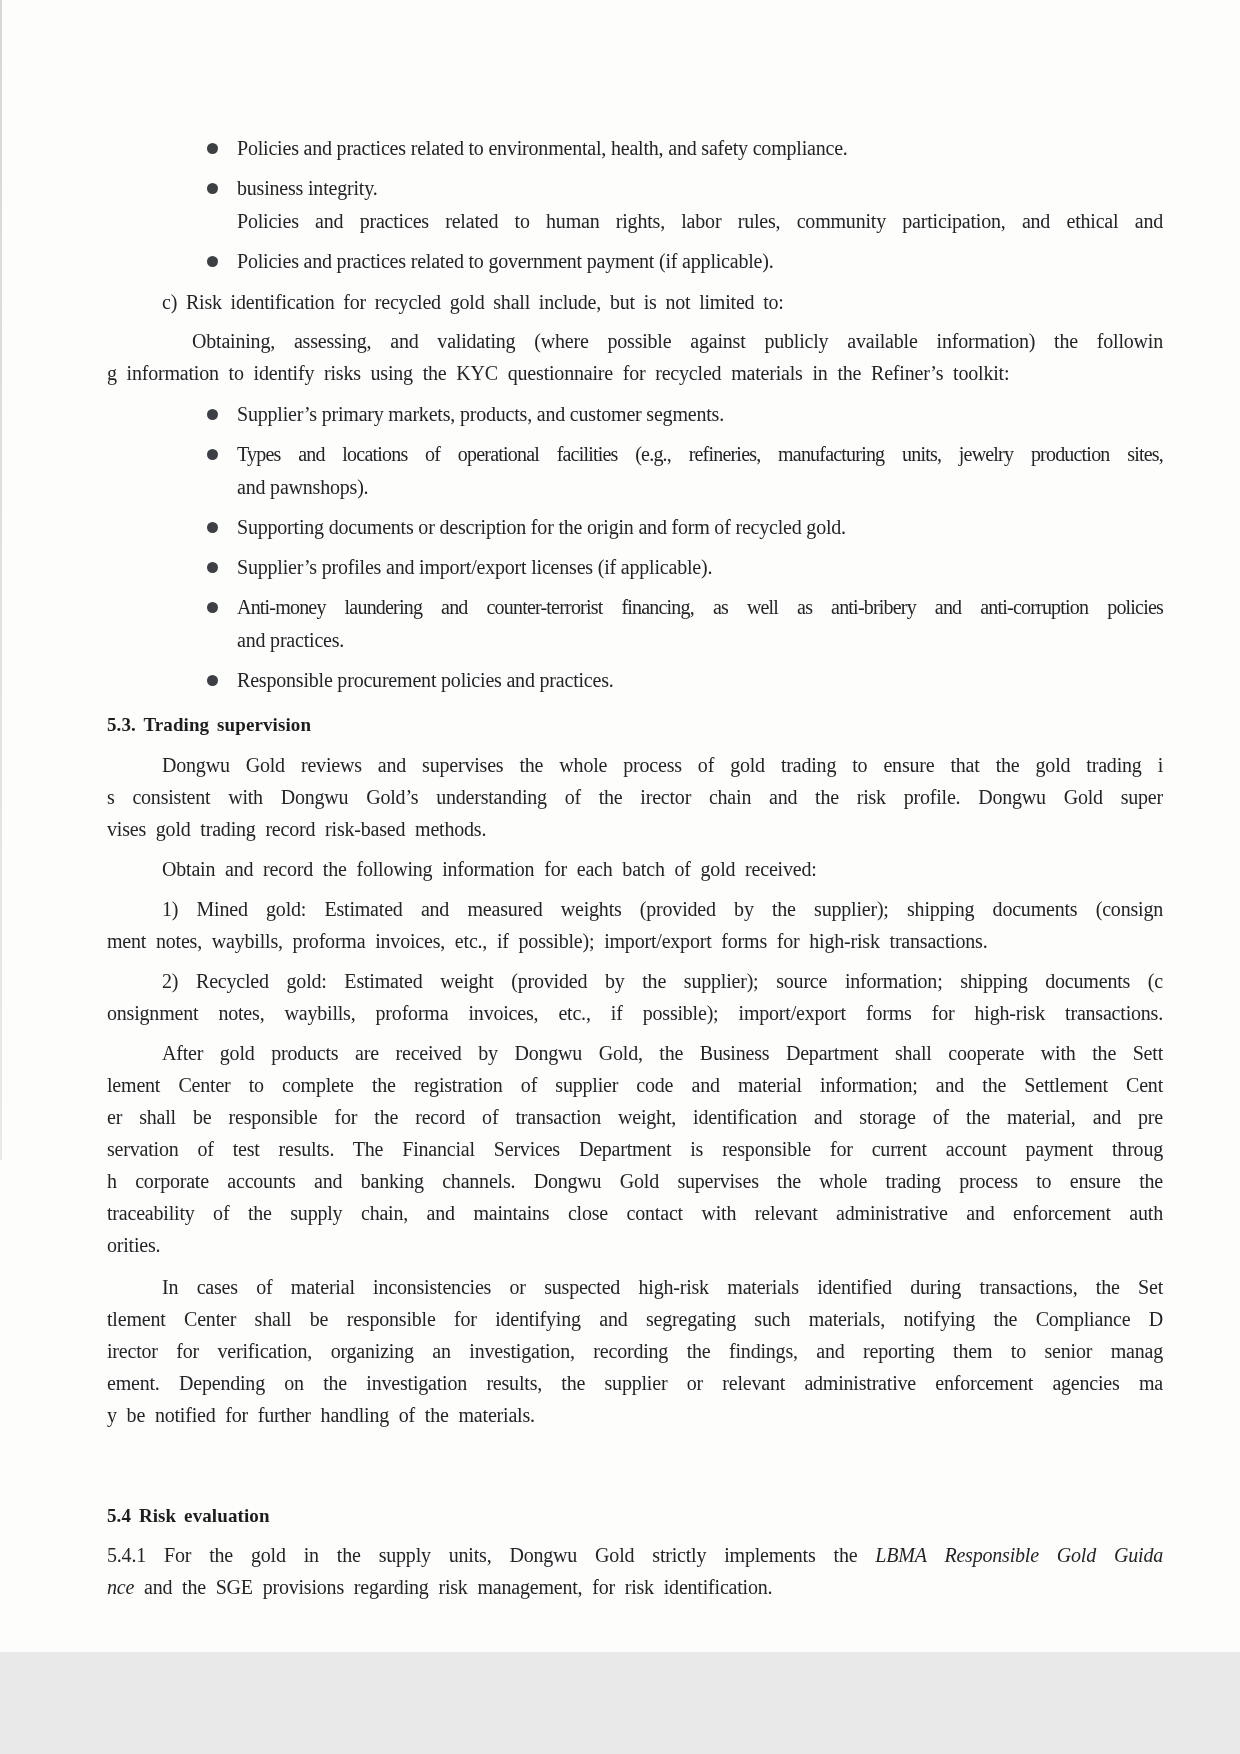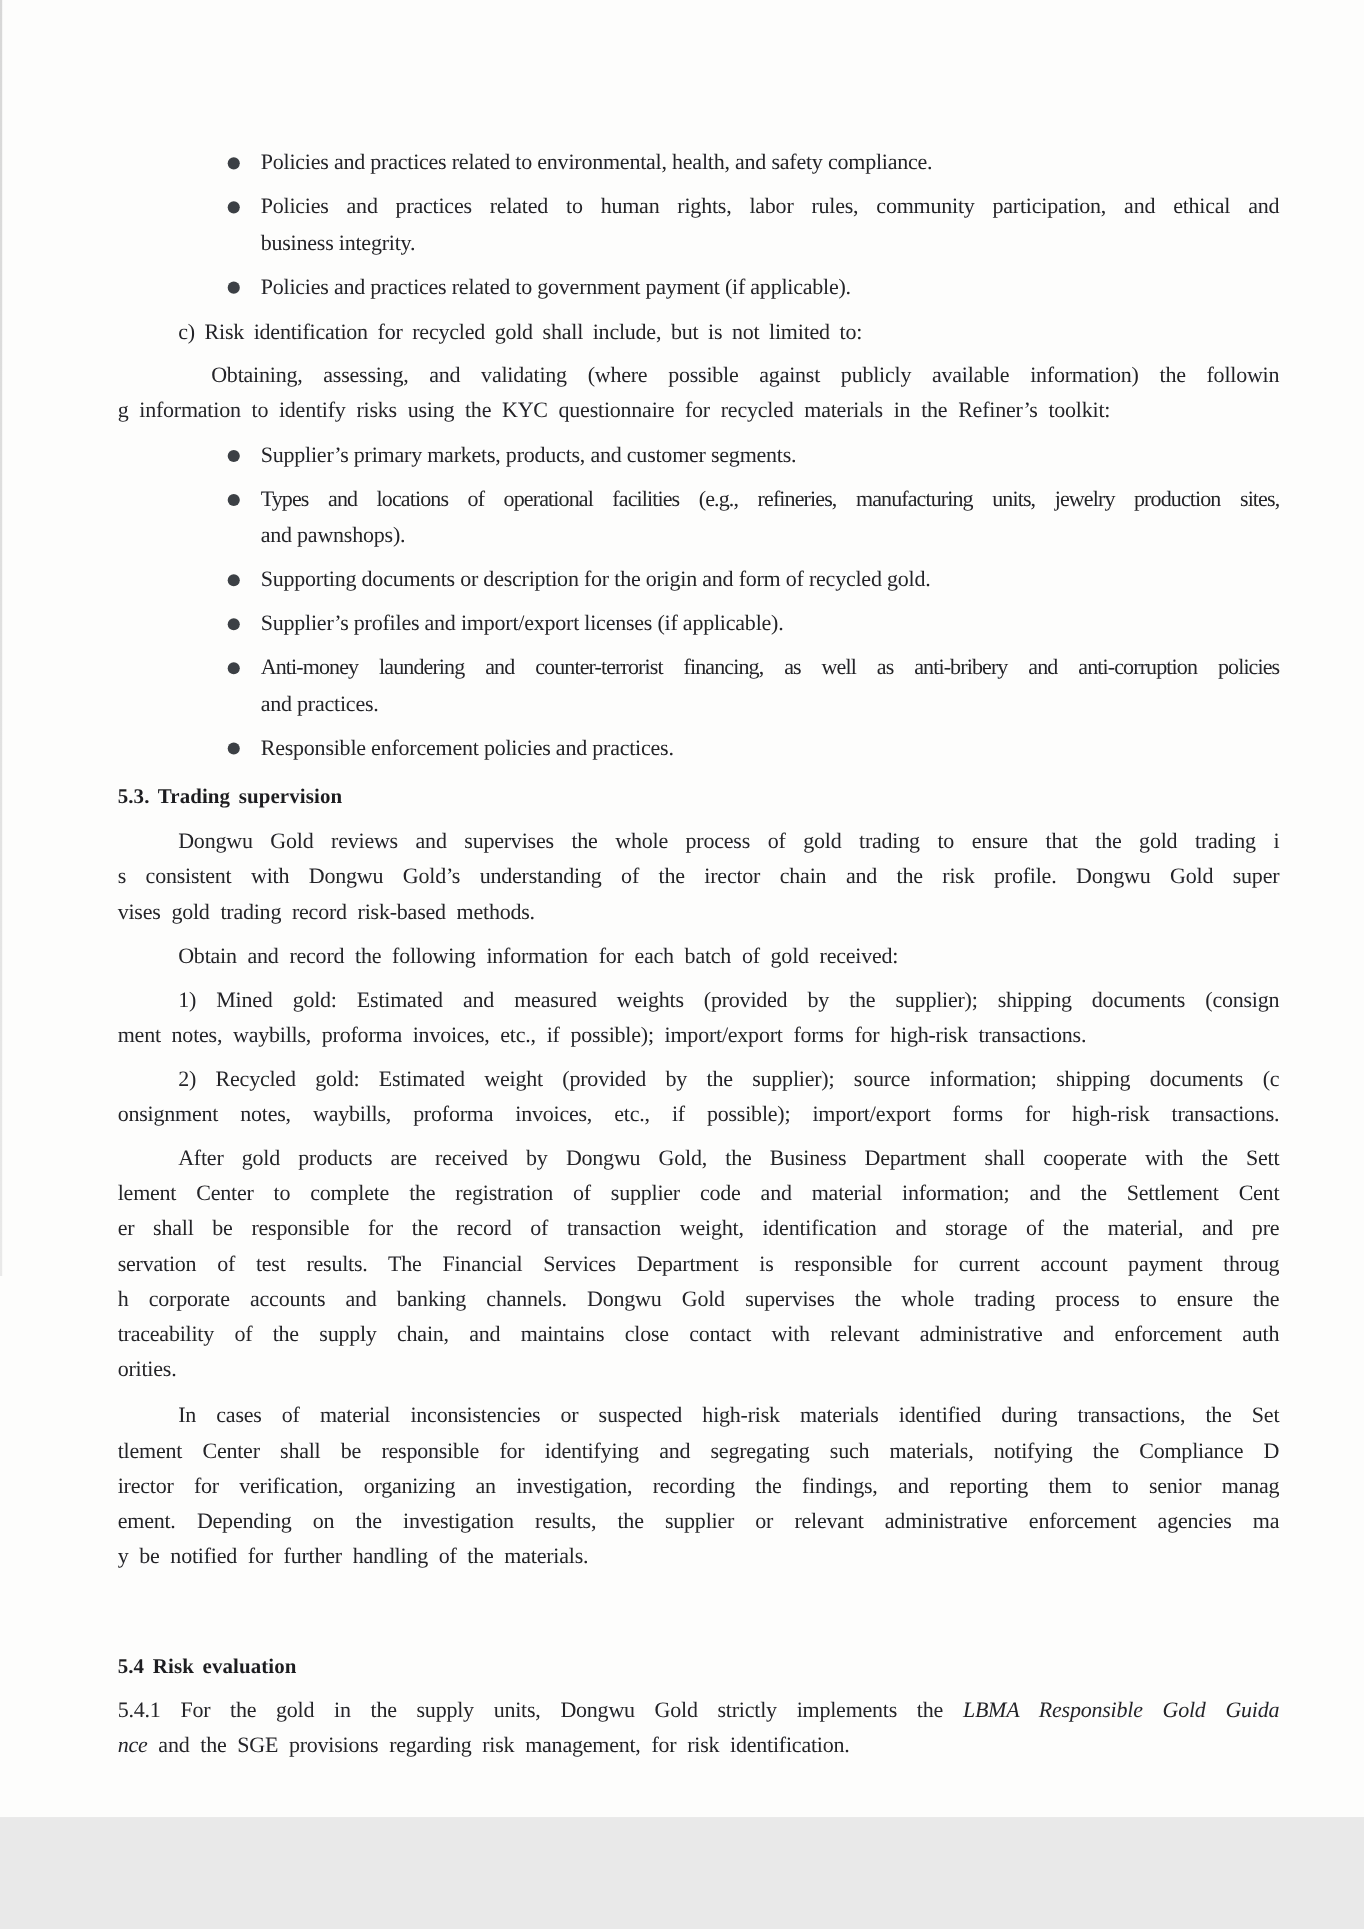--- a/index.html
+++ b/index.html
@@ -73,22 +73,22 @@
 
 <div class="page">
   <div class="scan-edge-left"></div>
   <div class="doc">
       <div class="block bullet" style="margin-top: 0px;">
         <span class="dot"></span>
         <div class="line"><span>Policies and practices related to environmental, health, and safety compliance.</span></div>
       </div>
       <div class="block bullet" style="margin-top: 7px;">
         <span class="dot"></span>
+        <div class="line"><span>business integrity.</span></div>
         <div class="line stretch"><span>Policies and practices related to human rights, labor rules, community participation, and ethical and</span></div>
-        <div class="line"><span>business integrity.</span></div>
       </div>
       <div class="block bullet" style="margin-top: 7px; font-family: Liberation Serif, serif;">
         <span class="dot"></span>
         <div class="line"><span>Policies and practices related to government payment (if applicable).</span></div>
       </div>
       <div class="block para" style="margin-top: 8px;">
         <div class="line spread4 ind-para"><span>c) Risk identification for recycled gold shall include, but is not limited to:</span></div>
       </div>
       <div class="block para" style="margin-top: 7px;">
         <div class="line stretch ind-wide"><span>Obtaining, assessing, and validating (where possible against publicly available information) the followin</span></div>
@@ -111,21 +111,21 @@
         <span class="dot"></span>
         <div class="line"><span>Supplier’s profiles and import/export licenses (if applicable).</span></div>
       </div>
       <div class="block bullet" style="margin-top: 7px;">
         <span class="dot"></span>
         <div class="line stretch tight"><span>Anti-money laundering and counter-terrorist financing, as well as anti-bribery and anti-corruption policies</span></div>
         <div class="line"><span>and practices.</span></div>
       </div>
       <div class="block bullet" style="margin-top: 7px;">
         <span class="dot"></span>
-        <div class="line"><span>Responsible enforcement policies and practices.</span></div>
+        <div class="line"><span>Responsible procurement policies and practices.</span></div>
       </div>
       <div class="block heading" style="margin-top: 10px;"><span>5.3. Trading supervision</span></div>
       <div class="block para" style="margin-top: 6px;">
         <div class="line stretch ind-para"><span>Dongwu Gold reviews and supervises the whole process of gold trading to ensure that the gold trading i</span></div>
         <div class="line stretch"><span>s consistent with Dongwu Gold’s understanding of the irector chain and the risk profile. Dongwu Gold super</span></div>
         <div class="line spread"><span>vises gold trading record risk-based methods.</span></div>
       </div>
       <div class="block para" style="margin-top: 8px;">
         <div class="line spread ind-para"><span>Obtain and record the following information for each batch of gold received:</span></div>
       </div>

